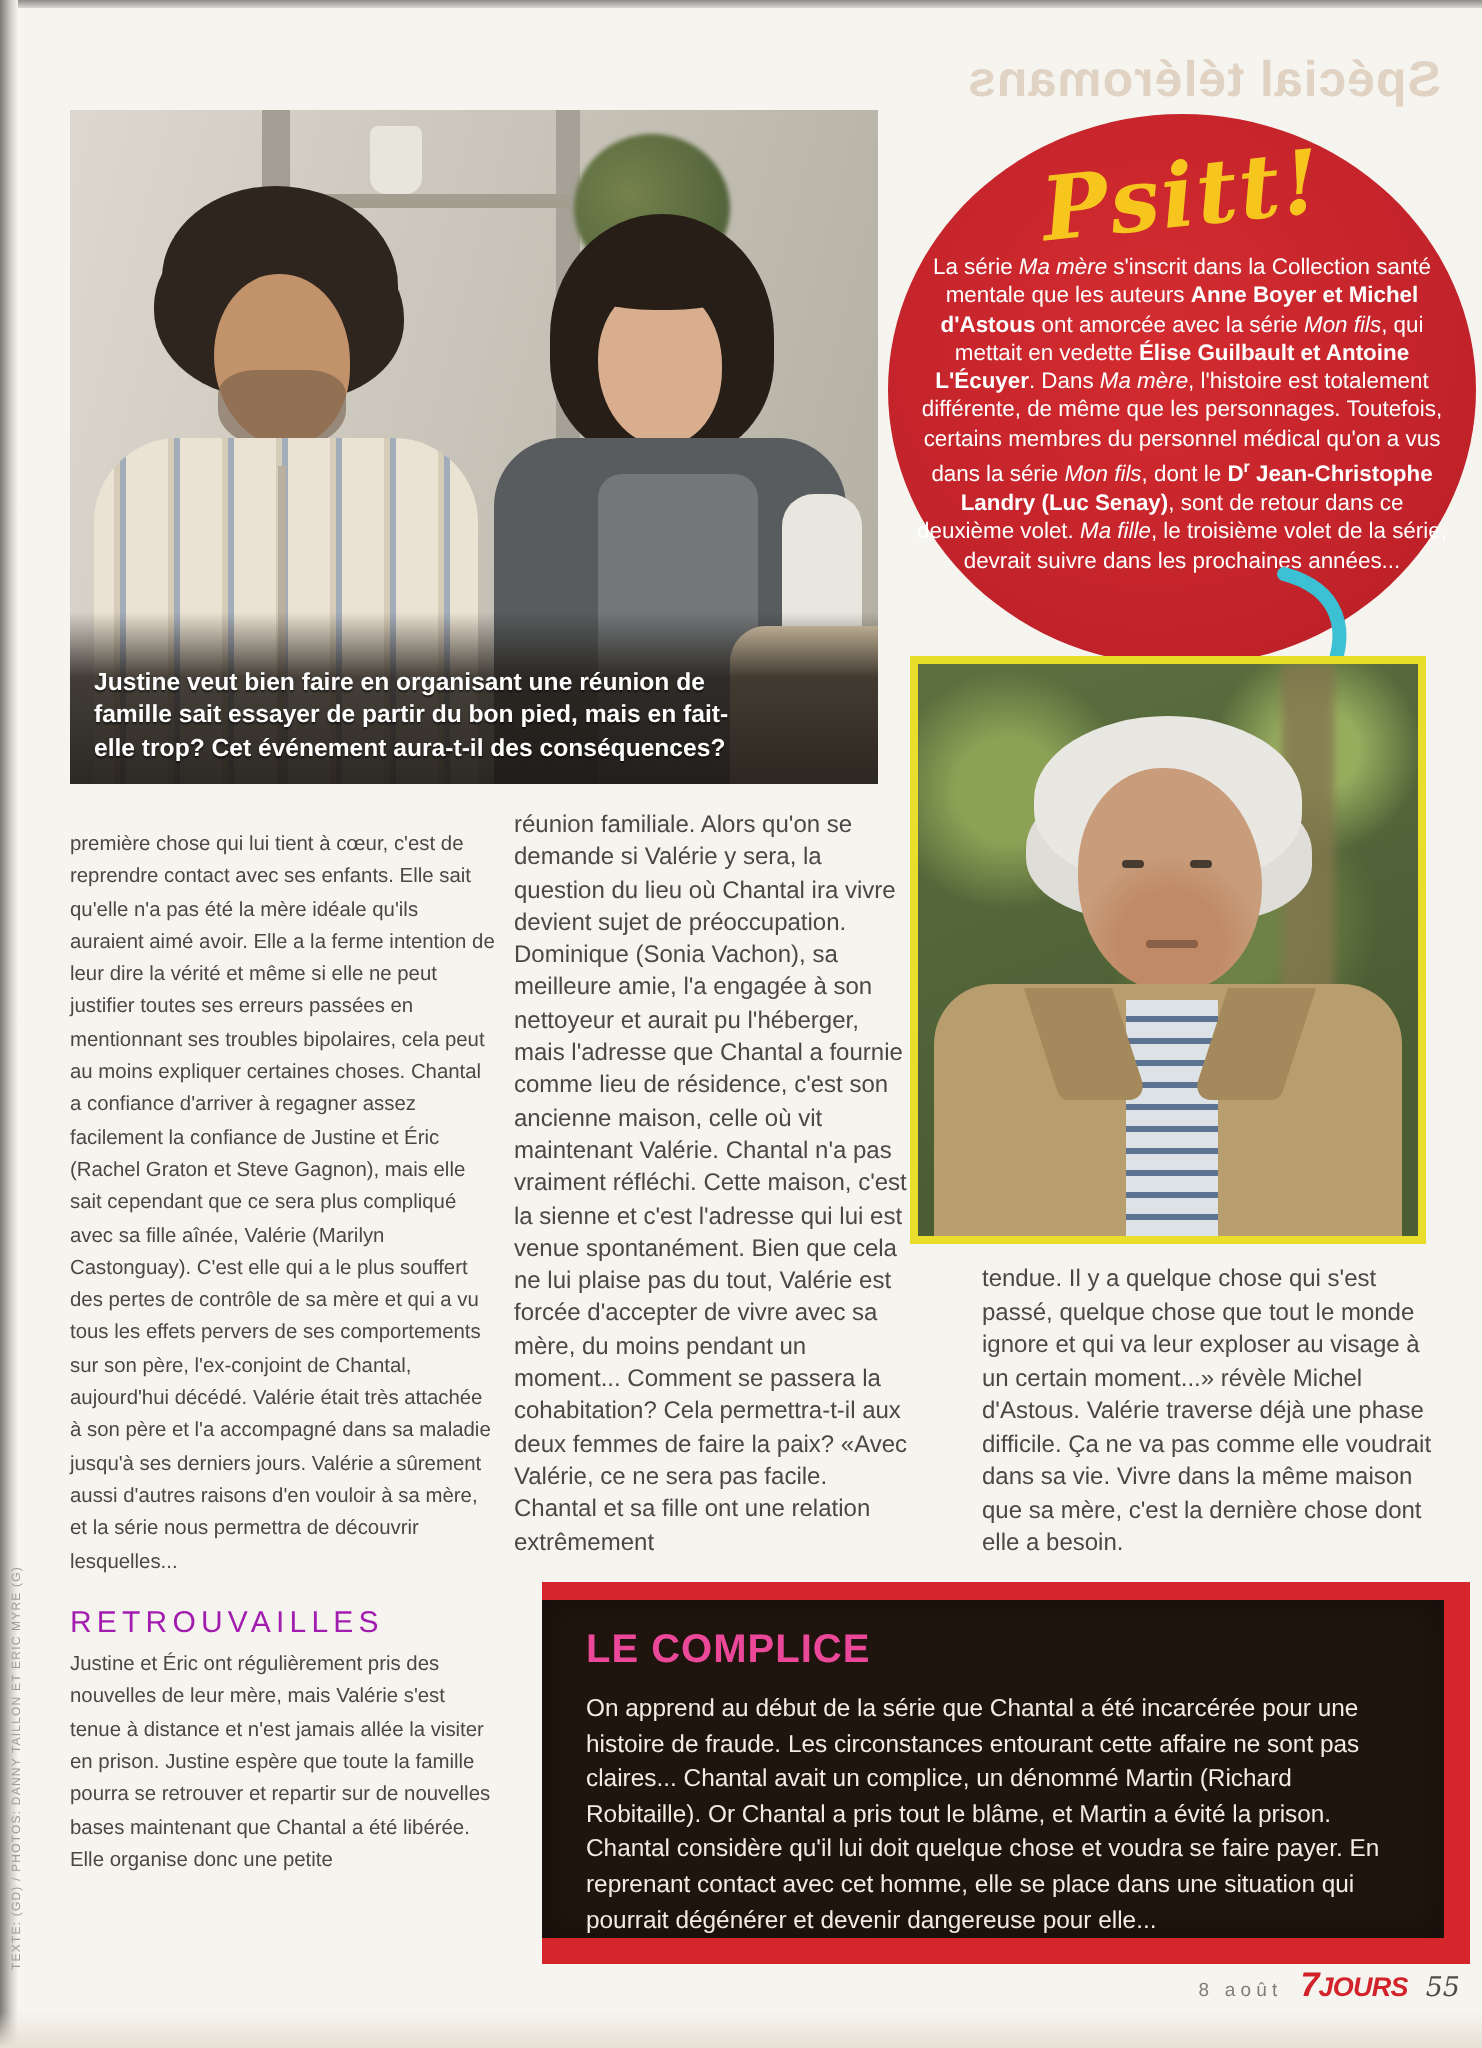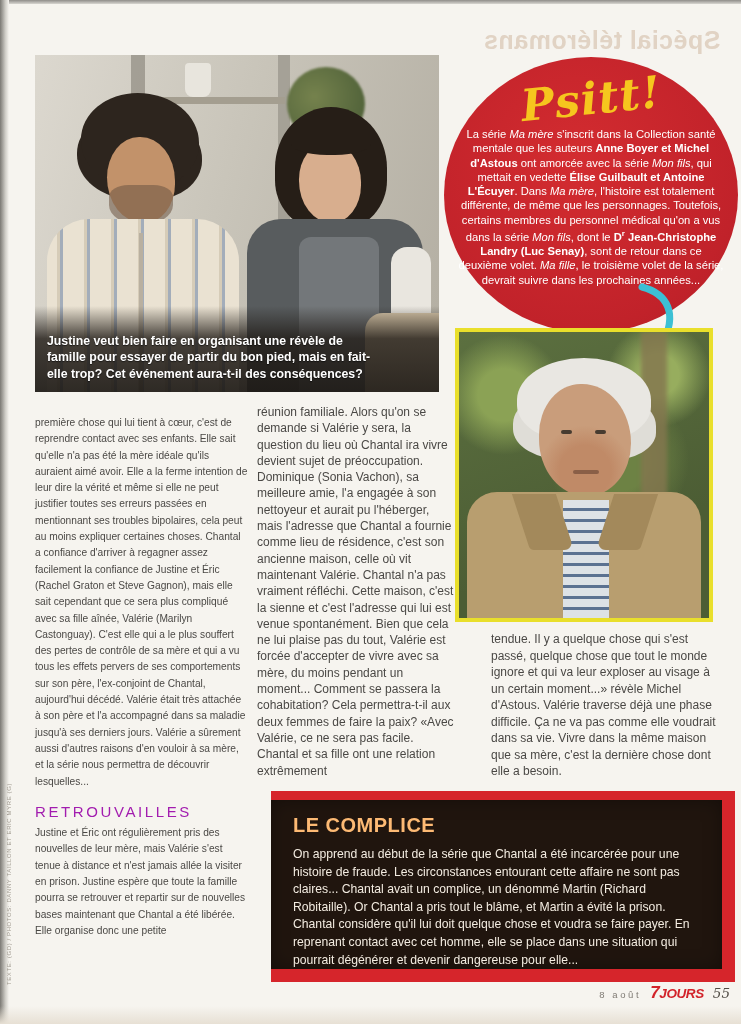--- a/index.html
+++ b/index.html
@@ -102,21 +102,21 @@
   .col1{left:35px;top:415px;width:213px;font-size:10.2px;line-height:16.3px;}
   .col2{left:257px;top:404px;width:201px;font-size:12px;line-height:16.3px;}
   .col3{left:491px;top:631px;width:228px;font-size:12px;line-height:16.5px;}
   .sub-heading{margin:14px 0 5px 0;font-size:15px;font-weight:400;letter-spacing:2.6px;color:#a21caf;}
   .col1 p,.col2 p,.col3 p{margin:0;}
 
   
   .complice-frame{position:absolute;left:271px;top:791px;width:464px;height:191px;background:#d6252b;}
   .complice-box{position:absolute;left:0;top:9px;width:451px;height:169px;background:#20150e;
     box-shadow:0 0 18px rgba(0,0,0,.35) inset;}
-  .complice-title{position:absolute;left:22px;top:14px;color:#fdba74;font-size:20px;
+  .complice-title{position:absolute;left:22px;top:14px;color:#ec4899;font-size:20px;
     font-weight:bold;letter-spacing:.5px;}
   .complice-body{position:absolute;left:22px;top:46px;width:408px;color:#f3ece1;
     font-size:12.2px;line-height:17.6px;font-weight:400;}
 
   
   .footer{position:absolute;left:540px;top:983px;width:190px;display:flex;
     align-items:baseline;justify-content:flex-end;gap:9px;}
   .footer-date{color:#807c75;font-size:9.5px;letter-spacing:2.6px;}
   .footer-logo{color:#d2232a;font-weight:bold;font-style:italic;font-size:13.5px;letter-spacing:-.4px;}
   .footer-logo .seven{font-size:17px;}
@@ -152,21 +152,21 @@
       <div class="woman-hair"></div>
       <div class="woman-face"></div>
       <div class="woman-bangs"></div>
       <div class="woman-top"></div>
       <div class="woman-apron"></div>
       <div class="woman-sleeve"></div>
       <div class="woman-watch"></div>
     </div>
     <div class="p1-pants"></div>
     <div class="caption-band"></div>
-    <div class="caption">Justine veut bien faire en organisant une révèle de famille pour essayer de partir du bon pied, mais en fait-elle trop? Cet événement aura-t-il des conséquences?</div>
+    <div class="caption">Justine veut bien faire en organisant une réunion de famille sait essayer de partir du bon pied, mais en fait-elle trop? Cet événement aura-t-il des conséquences?</div>
   </div>
 
   <div class="bubble">
     <div class="psitt">Psitt!</div>
     <div class="bubble-text"><span>La série </span><span style="font-style: italic;">Ma mère</span><span> s'inscrit dans la Collection santé mentale que les auteurs </span><span style="font-weight: bold;">Anne Boyer et Michel d'Astous</span><span> ont amorcée avec la série </span><span style="font-style: italic;">Mon fils</span><span>, qui mettait en vedette </span><span style="font-weight: bold;">Élise Guilbault et Antoine L'Écuyer</span><span>. Dans </span><span style="font-style: italic;">Ma mère</span><span>, l'histoire est totalement différente, de même que les personnages. Toutefois, certains membres du personnel médical qu'on a vus dans la série </span><span style="font-style: italic;">Mon fils</span><span>, dont le </span><span style="font-weight: bold;">D</span><sup style="font-weight: bold;">r</sup><span style="font-weight: bold;"> Jean-Christophe Landry (Luc Senay)</span><span>, sont de retour dans ce deuxième volet. </span><span style="font-style: italic;">Ma fille</span><span>, le troisième volet de la série, devrait suivre dans les prochaines années...</span></div>
   </div>
 
   <svg class="arrow-svg" width="62" height="82" viewBox="0 0 62 82">
     <path d="M14 5 C40 12 50 32 34 62" fill="none" stroke="#3cc0d4" stroke-width="7" stroke-linecap="round"></path>
     <path d="M34 66 L21 50 M34 66 L48 53" fill="none" stroke="#3cc0d4" stroke-width="7" stroke-linecap="round"></path>

